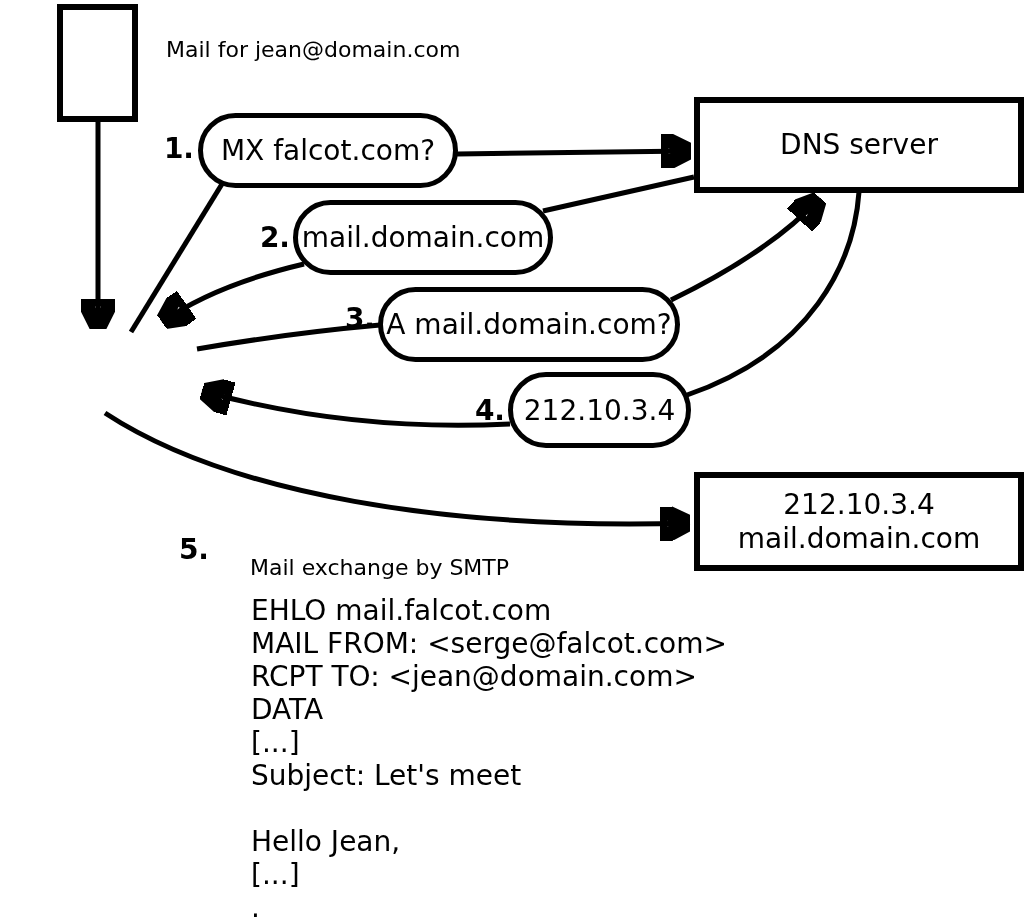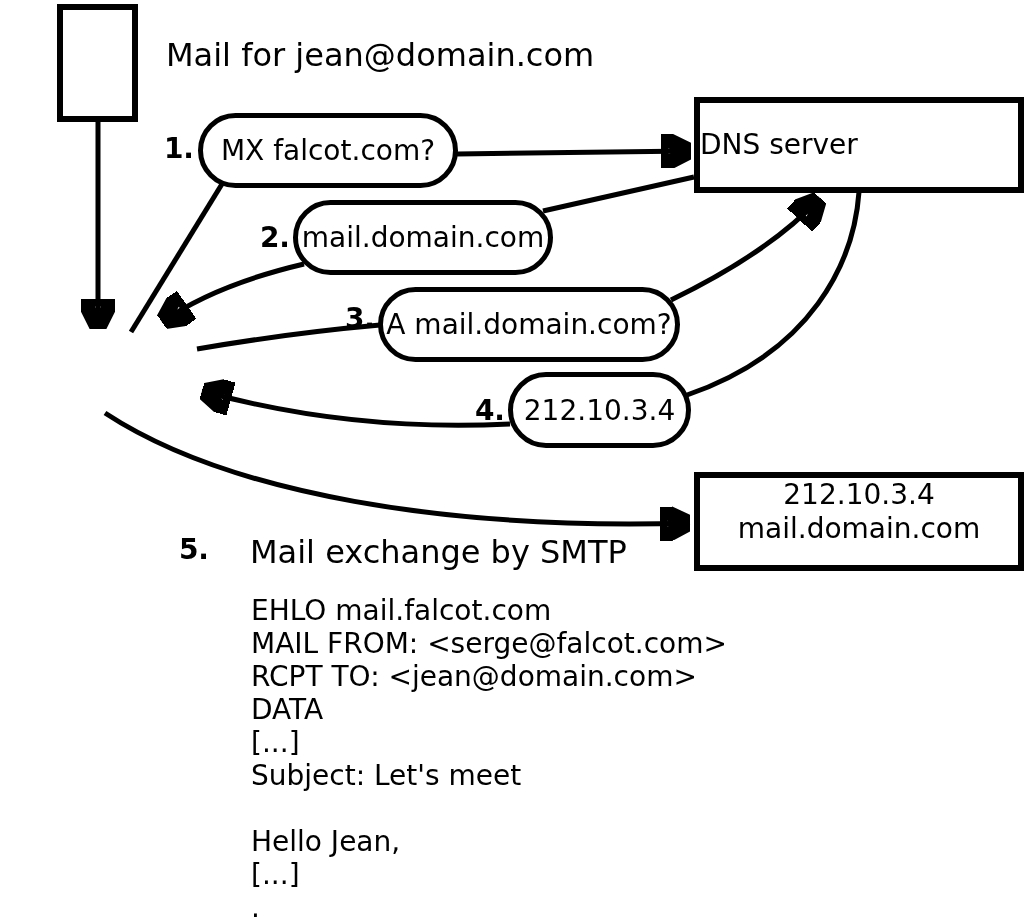--- a/index.html
+++ b/index.html
@@ -26,21 +26,21 @@
     stroke: #000000;
     stroke-width: 5;
   }
   .node {
     position: absolute;
     background: #ffffff;
     border: 5px solid #000000;
     box-sizing: border-box;
     display: flex;
     align-items: center;
-    justify-content: flex-start;
+    justify-content: center;
     text-align: center;
     font-size: 28px;
     line-height: 34px;
     z-index: 1;
   }
   .node.thick { border-width: 6px; }
   .pill {
     position: absolute;
     background: #ffffff;
     border: 5px solid #000000;
@@ -58,21 +58,21 @@
     font-size: 28px;
     font-weight: bold;
     line-height: 1;
     width: 44px;
     text-align: right;
     z-index: 2;
     white-space: nowrap;
   }
   .freetext {
     position: absolute;
-    font-size: 32px;
+    font-size: 22px;
     line-height: 1;
     white-space: nowrap;
     z-index: 2;
   }
   #smtp-session {
     position: absolute;
     left: 251px;
     top: 594px;
     font-size: 28px;
     line-height: 33px;
@@ -135,21 +135,21 @@
   <div class="pill" style="left:508px; top:372px; width:183px; height:76px;">
     <span>212.10.3.4</span>
   </div>
 
   <div class="stepnum" style="left:150px; top:135px;">1.</div>
   <div class="stepnum" style="left:246px; top:224px;">2.</div>
   <div class="stepnum" style="left:331px; top:305px;">3.</div>
   <div class="stepnum" style="left:461px; top:397px;">4.</div>
   <div class="stepnum" style="left:165px; top:536px;">5.</div>
 
-  <div class="freetext" style="left:250px; top:536px;">Mail exchange by SMTP</div>
+  <div class="freetext" style="left:250px; top:557px;">Mail exchange by SMTP</div>
 
   <div id="smtp-session">EHLO mail.falcot.com
 MAIL FROM: &lt;serge@falcot.com&gt;
 RCPT TO: &lt;jean@domain.com&gt;
 DATA
 [...]
 Subject: Let's meet
 
 Hello Jean,
 [...]

